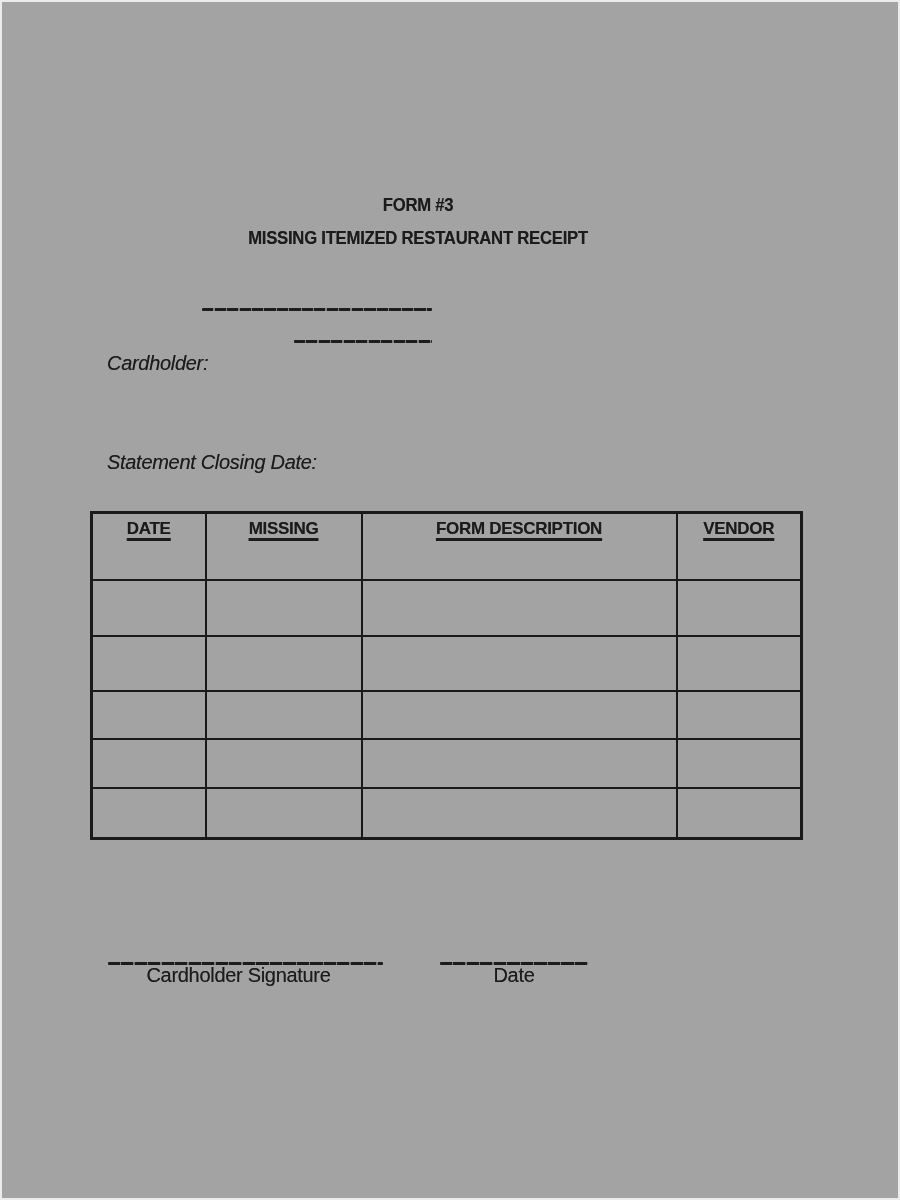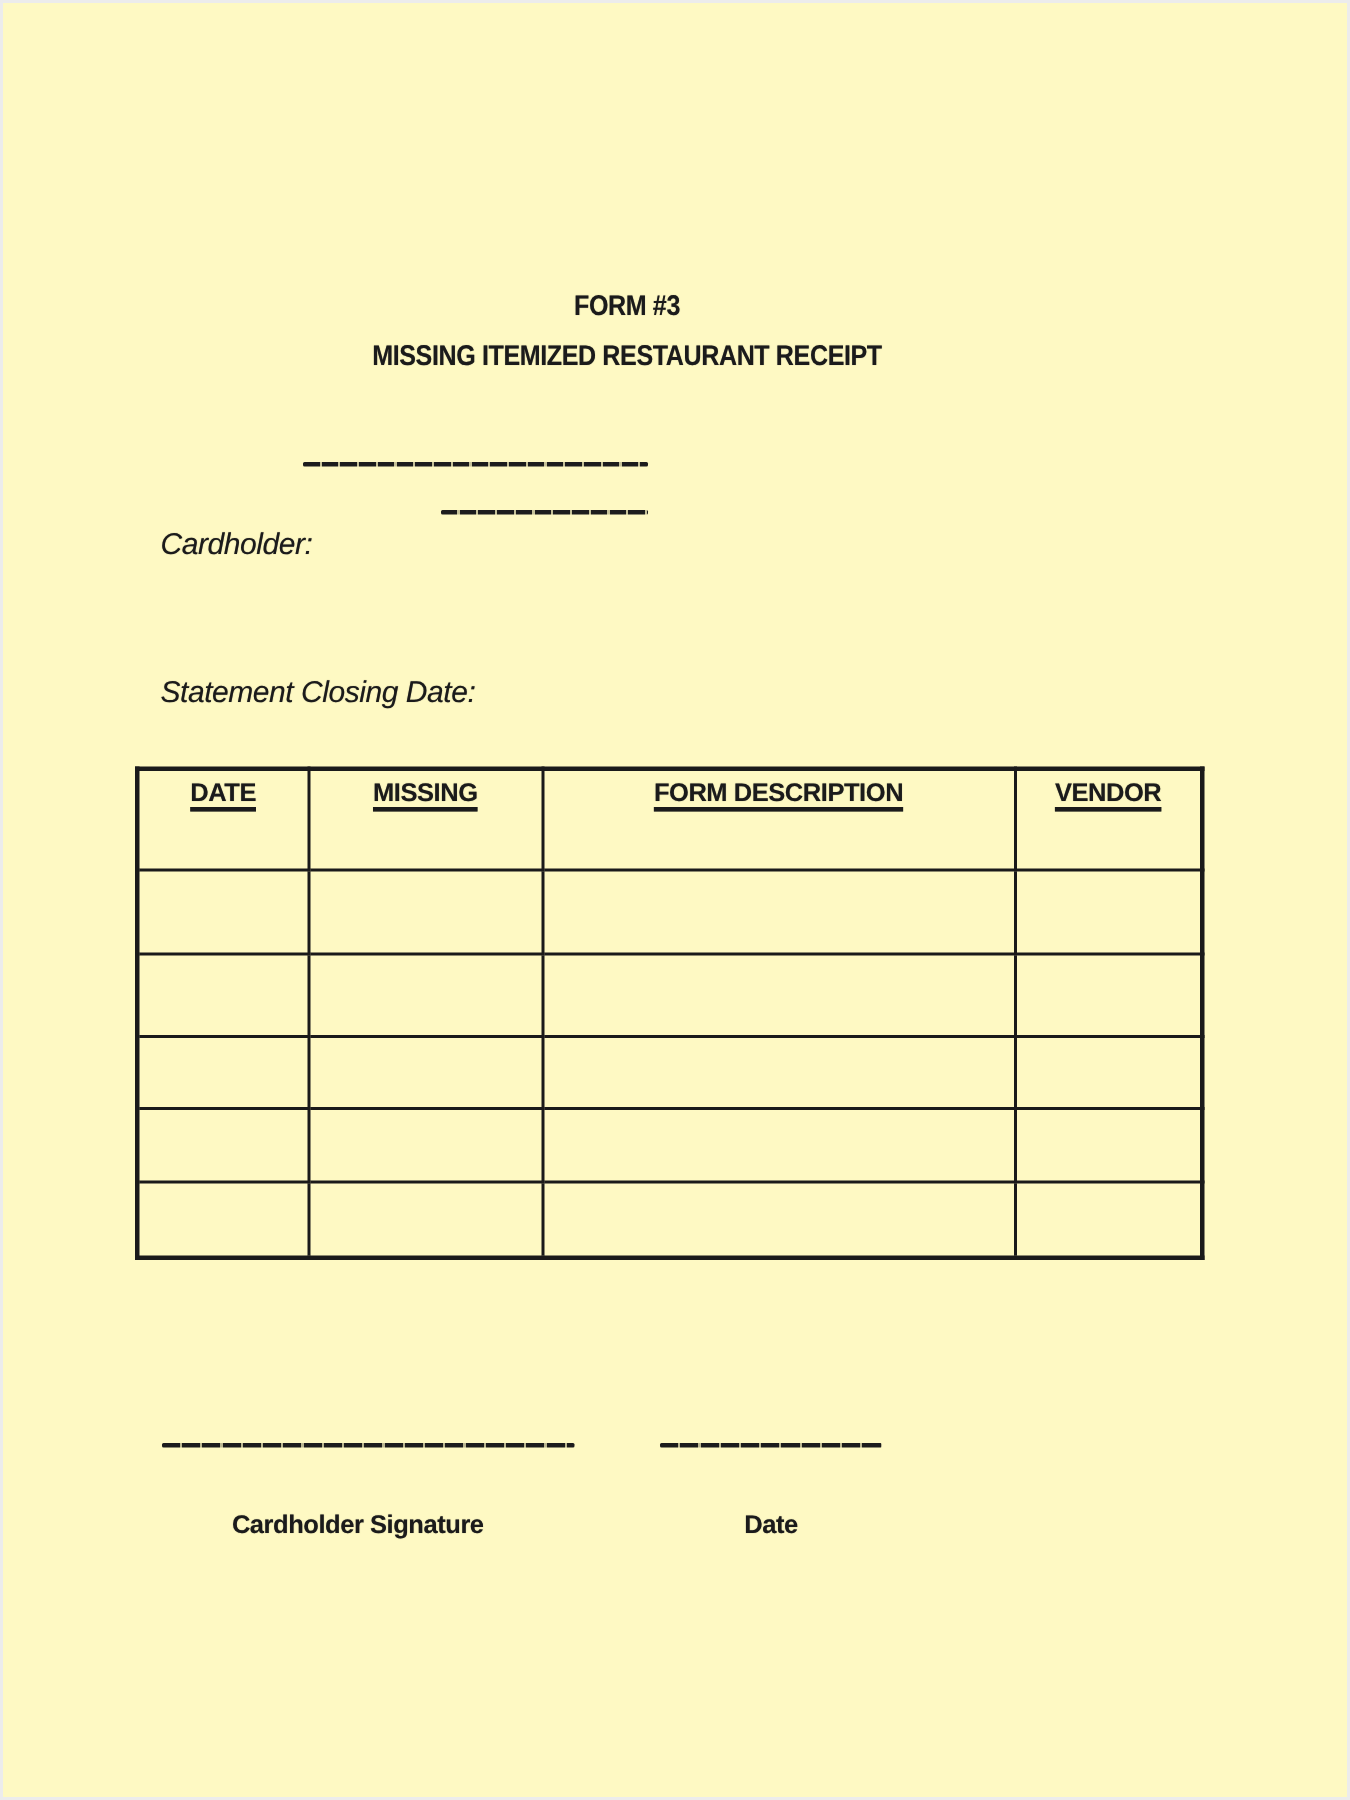--- a/index.html
+++ b/index.html
@@ -4,21 +4,21 @@
 <style>
   html, body {
     margin: 0;
     padding: 0;
     background: #ffffff;
   }
   .page {
     position: relative;
     width: 900px;
     height: 1200px;
-    background: #fef9c3;
+    background: #a3a3a3;
     box-sizing: border-box;
     box-shadow: inset 0 0 0 2px #ececec;
     font-family: "Liberation Sans", "DejaVu Sans", sans-serif;
     color: #1b1b1b;
     overflow: hidden;
   }
   .ink {
     text-shadow: 0 0 0.6px rgba(25,25,25,0.55);
   }
   .abs { position: absolute; }
@@ -105,26 +105,25 @@
   .sig-line {
     height: 3px;
     border-radius: 1px;
     background-image: repeating-linear-gradient(90deg,
       #1c1c1c 0px, #1c1c1c 12px,
       rgba(28,28,28,0.3) 12px, rgba(28,28,28,0.3) 13.5px);
   }
   .sig-line-cardholder { left: 108px; top: 962px; width: 275px; }
   .sig-line-date       { left: 440px; top: 962px; width: 148px; }
   .sig-label {
-    top: 1000px;
-    font-size: 17px;
+    top: 959px;
+    font-size: 20px;
     line-height: 33px;
     letter-spacing: -0.3px;
     text-align: center;
-    font-weight: bold;
   }
   .sig-label-cardholder { left: 101px; width: 275px; }
   .sig-label-date       { left: 440px; width: 148px; }
 </style>
 </head>
 <body>
 
 <div class="page">
 
   <div class="abs title-block ink">

